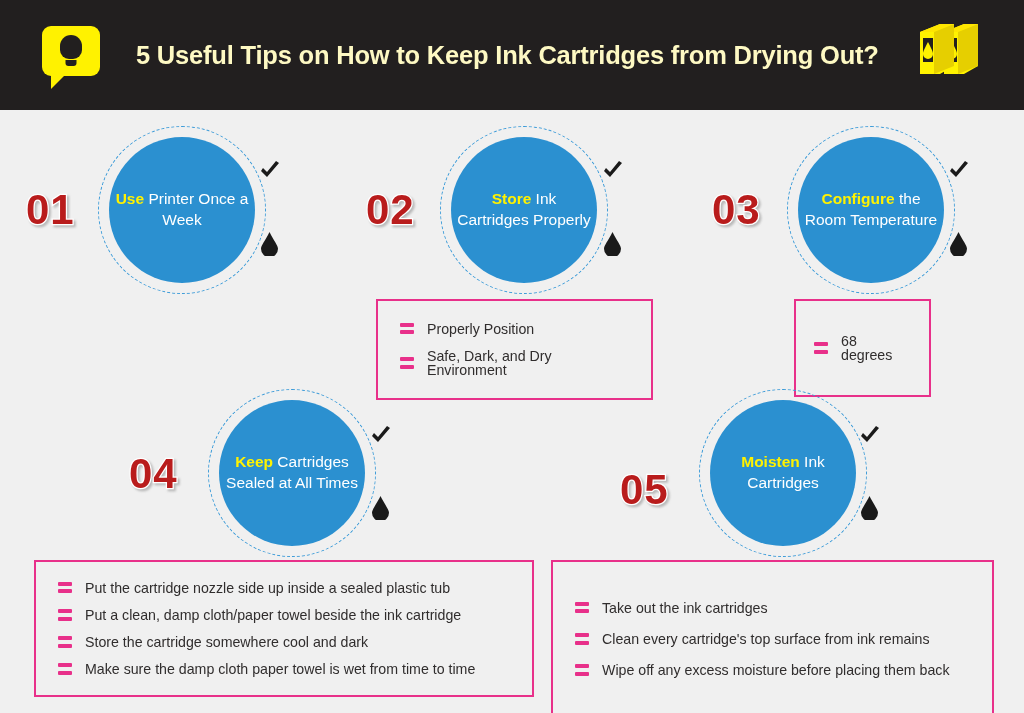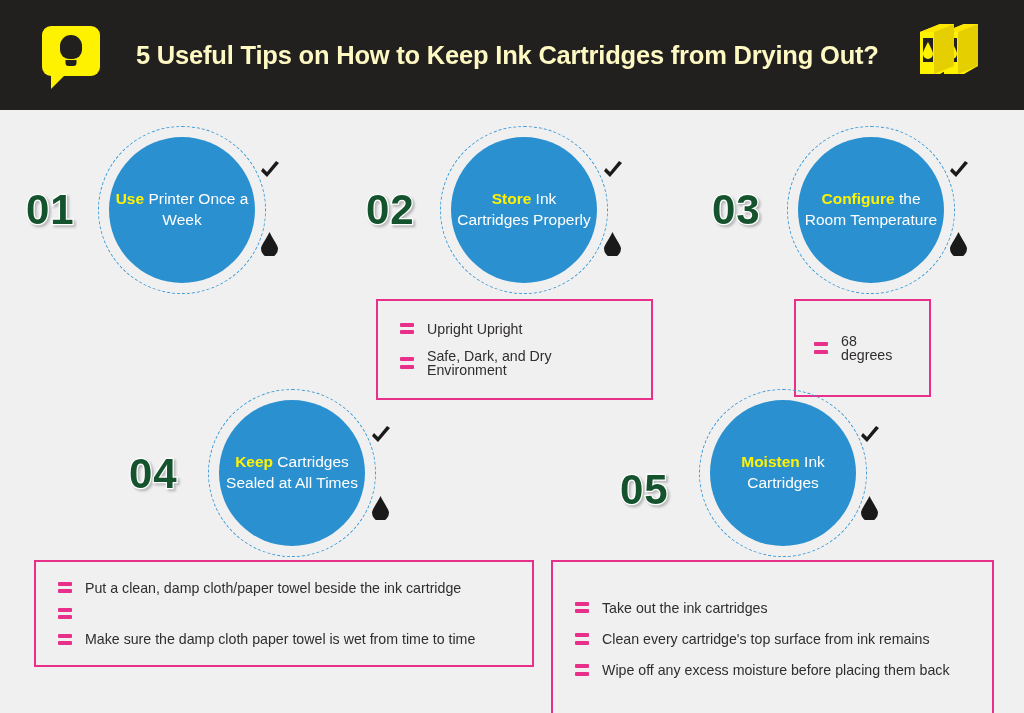--- a/index.html
+++ b/index.html
@@ -86,21 +86,21 @@
     top: 22px;
     width: 74px;
     height: 62px;
   }
 
   
   .step-num {
     position: absolute;
     font-size: 42px;
     font-weight: bold;
-    color: #14532d;
+    color: #b91c1c;
     letter-spacing: 1px;
     -webkit-text-stroke: 2.5px #ffffff;
     paint-order: stroke fill;
     filter: drop-shadow(2px 2px 1px rgba(140,140,140,0.55));
   }
 
   .circle-wrap {
     position: absolute;
     width: 168px;
     height: 168px;
@@ -249,21 +249,21 @@
   </svg>
 </div>
 
 <div class="detail-box" style="left:376px; top:299px; width:277px;">
   <ul class="detail-list">
     <li>
       <span class="bullet-eq">
           <span></span>
           <span></span>
         </span>
-      <span>Upright Upright</span>
+      <span>Properly Position</span>
     </li>
     <li>
       <span class="bullet-eq">
           <span></span>
           <span></span>
         </span>
       <span>Safe, Dark, and Dry Environment</span>
     </li>
   </ul>
 </div>
@@ -324,27 +324,35 @@
   </svg>
 </div>
 
 <div class="detail-box" style="left:34px; top:560px; width:500px; padding:12px 22px;">
   <ul class="detail-list">
     <li>
       <span class="bullet-eq">
           <span></span>
           <span></span>
         </span>
+      <span>Put the cartridge nozzle side up inside a sealed plastic tub</span>
+    </li>
+    <li>
+      <span class="bullet-eq">
+          <span></span>
+          <span></span>
+        </span>
       <span>Put a clean, damp cloth/paper towel beside the ink cartridge</span>
     </li>
     <li>
       <span class="bullet-eq">
           <span></span>
           <span></span>
         </span>
+      <span>Store the cartridge somewhere cool and dark</span>
     </li>
     <li>
       <span class="bullet-eq">
           <span></span>
           <span></span>
         </span>
       <span>Make sure the damp cloth paper towel is wet from time to time</span>
     </li>
   </ul>
 </div>

